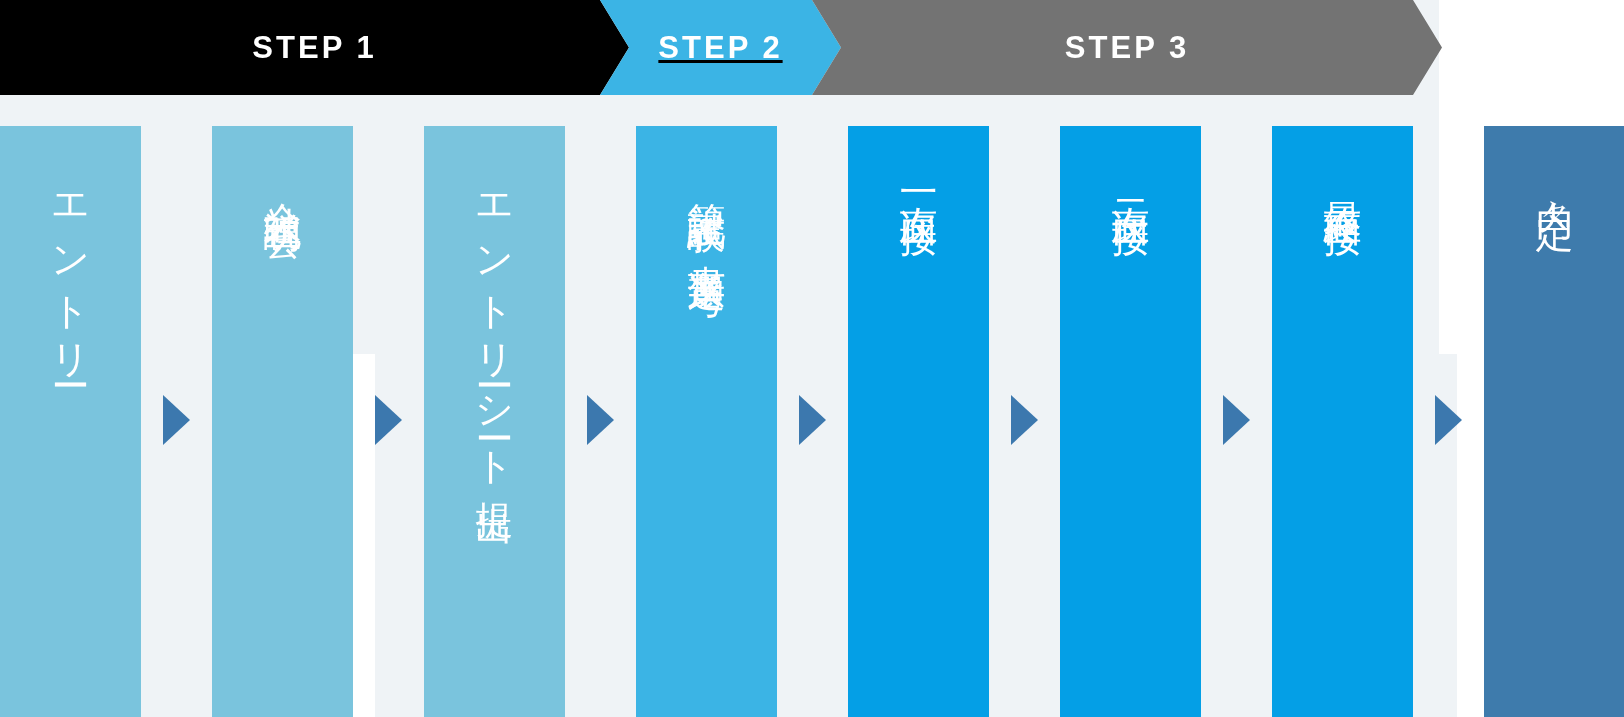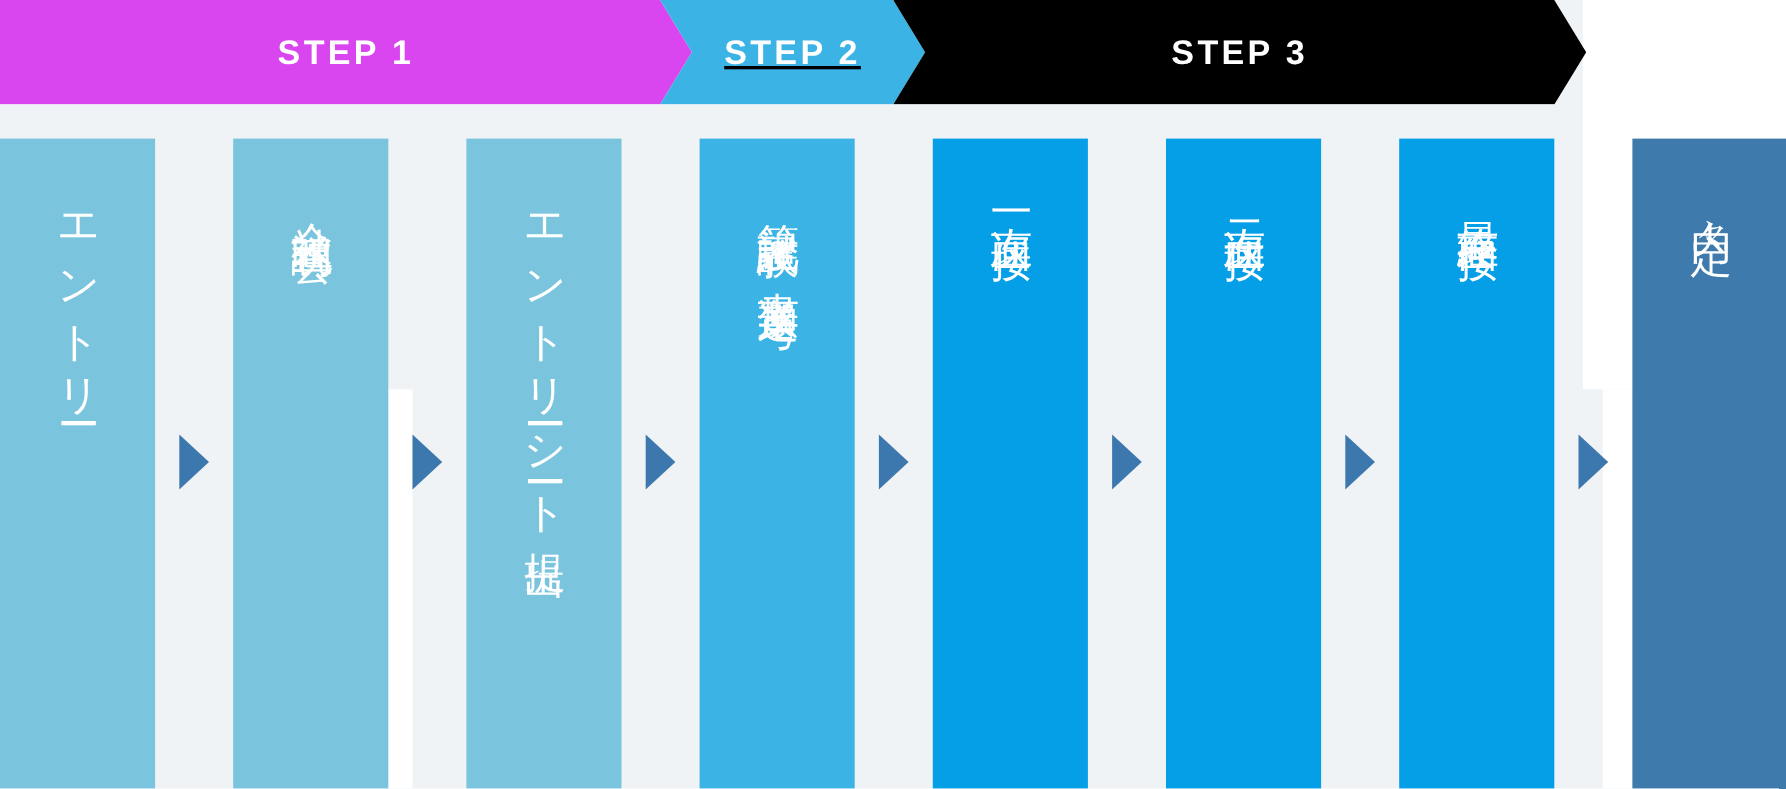--- a/index.html
+++ b/index.html
@@ -19,30 +19,30 @@
   
   .band {
     position:absolute; top:0; height:95px; z-index:2;
     display:flex; align-items:center; justify-content:center;
   }
   .band-label {
     color:#ffffff; font-weight:800; font-size:31px; letter-spacing:3px;
     white-space:nowrap;
   }
   .band1 {
-    left:0; width:629px; background:#d946ef;
+    left:0; width:629px; background:#000000;
     clip-path:polygon(0 0, 600px 0, 629px 50%, 600px 100%, 0 100%);
   }
   .band2 {
     left:600px; width:241px; background:#3bb4e5;
     clip-path:polygon(0 0, 212px 0, 241px 50%, 212px 100%, 0 100%, 29px 50%);
     text-decoration:underline;
   }
   .band3 {
-    left:812px; width:630px; background:#000000;
+    left:812px; width:630px; background:#737373;
     clip-path:polygon(0 0, 601px 0, 630px 50%, 601px 100%, 0 100%, 29px 50%);
   }
 
   
   .col {
     position:absolute; top:126px; width:141px; height:591px; z-index:2;
     display:flex; justify-content:center;
   }
   .c0 { left:0; }    .c1 { left:212px; }  .c2 { left:424px; }  .c3 { left:636px; }
   .c4 { left:848px; }.c5 { left:1060px; } .c6 { left:1272px; } .c7 { left:1484px; }

